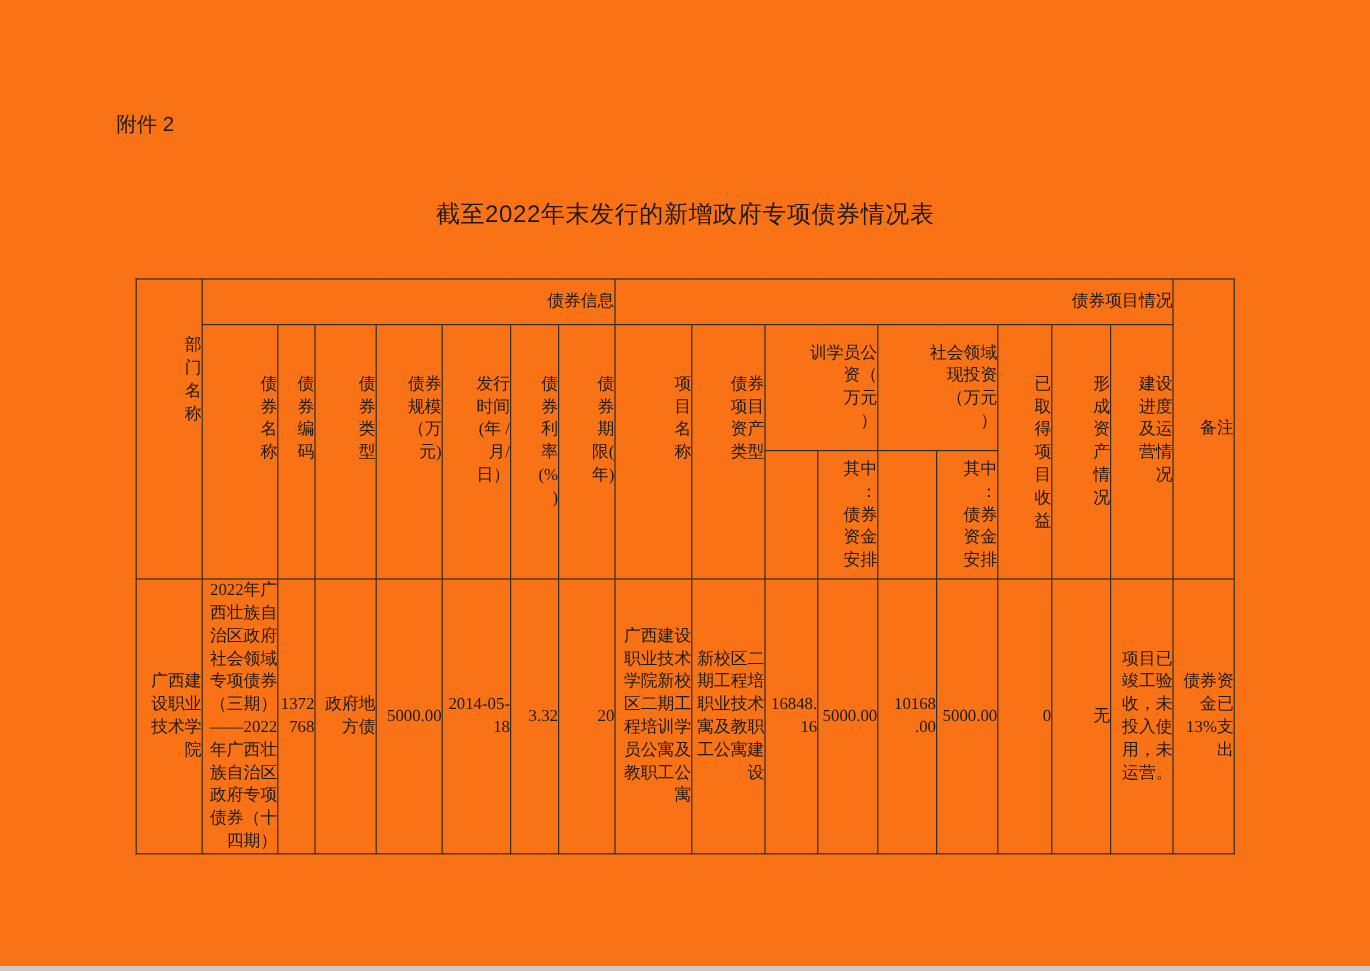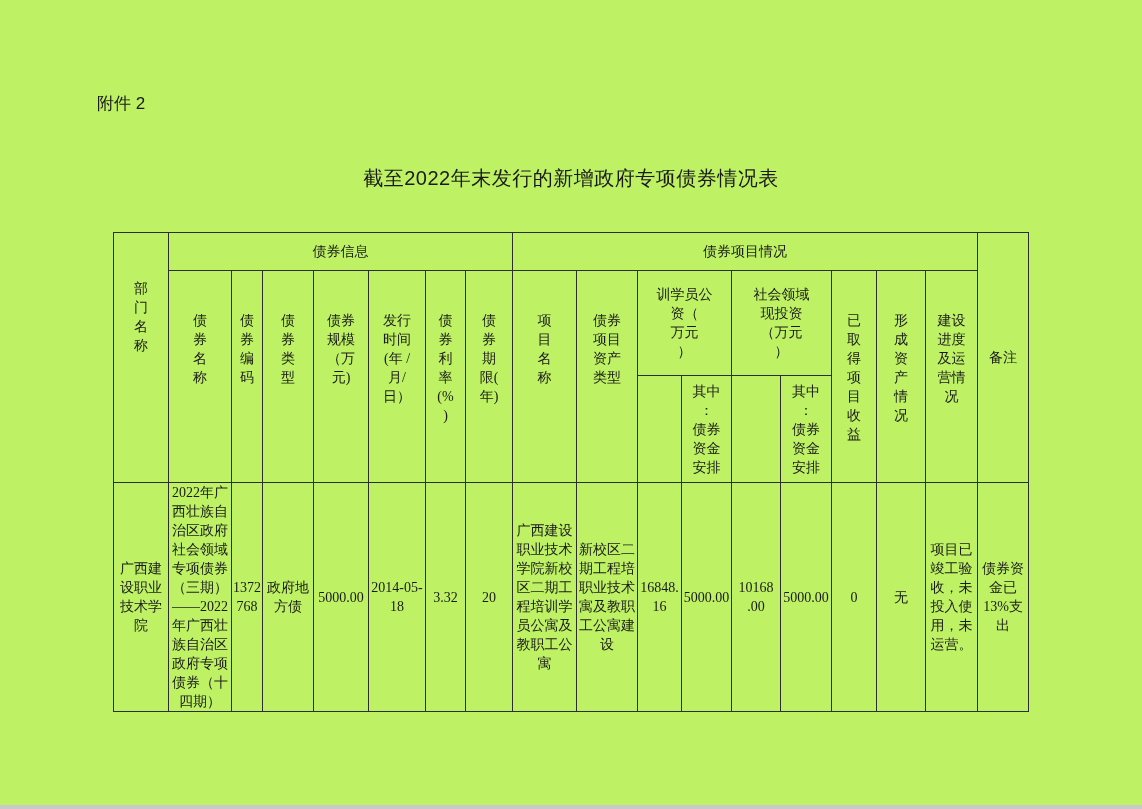--- a/index.html
+++ b/index.html
@@ -5,21 +5,21 @@
   * { box-sizing: border-box; }
   html, body {
     margin: 0; padding: 0;
     width: 1142px; height: 809px;
     background: #ffffff;
     color: #1a1a1a;
     font-family: "Liberation Serif", serif;
     position: relative;
     overflow: hidden;
   }
-  .page { position: absolute; inset: 0; background: #bef264; }
+  .page { position: absolute; inset: 0; background: #f97316; }
   .attachment-label {
     position: absolute;
     left: 97px; top: 92px;
     font-size: 17px;
     font-family: "Liberation Sans", sans-serif;
     white-space: pre-line;
   }
   .doc-title {
     position: absolute;
     top: 165px; left: 0;
@@ -35,21 +35,21 @@
     left: 113px; top: 232px;
     width: 915px;
     border-collapse: collapse;
     table-layout: fixed;
   }
   .bond-table th, .bond-table td {
     border: 1px solid #2e2e2e;
     font-weight: normal;
     font-size: 14px;
     line-height: 19px;
-    text-align: center;
+    text-align: right;
     vertical-align: middle;
     white-space: pre-line;
     padding: 0;
     overflow: hidden;
   }
   
   .bond-table th.v-top { vertical-align: top; padding-top: 40px; }
   .bond-table th.dept-head { vertical-align: top; padding-top: 46px; }
   .row-group  { height: 38px; }
   .row-sub1   { height: 105px; }

